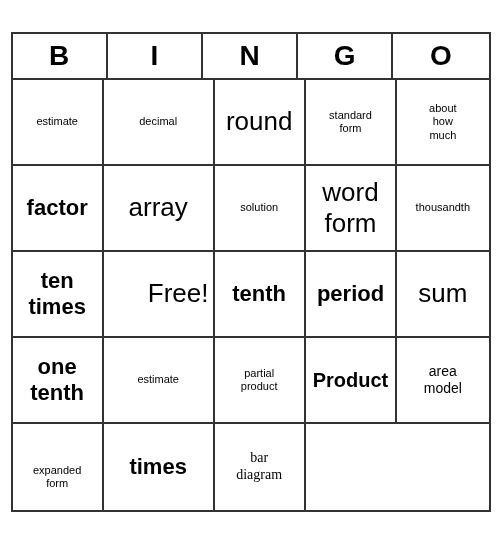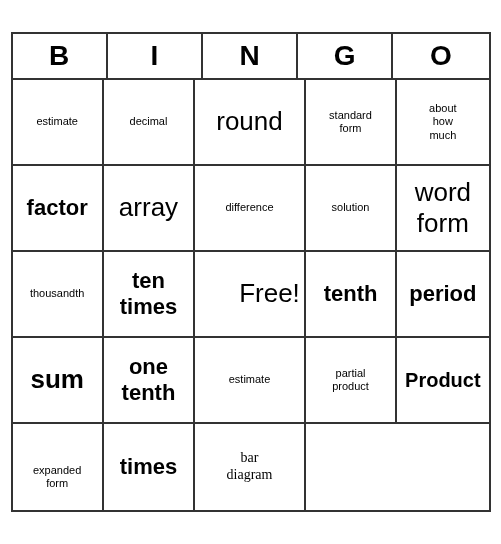--- a/index.html
+++ b/index.html
@@ -85,23 +85,20 @@
 how
 much</span>
       </div>
       <div class="cell">
         <span class="font-large" style="white-space: pre-line;">factor</span>
       </div>
       <div class="cell">
         <span class="font-xlarge" style="white-space: pre-line;">array</span>
       </div>
       <div class="cell">
-        <span class="font-small" style="white-space: pre-line;">difference</span>
-      </div>
-      <div class="cell">
         <span class="font-small" style="white-space: pre-line;">solution</span>
       </div>
       <div class="cell">
         <span class="font-xlarge" style="white-space: pre-line;">word
 form</span>
       </div>
       <div class="cell">
         <span class="font-small" style="white-space: pre-line;">thousandth</span>
       </div>
       <div class="cell">
@@ -111,37 +108,41 @@
       <div class="cell">
         <span class="font-xlarge" style="white-space: pre-line; margin-left: 40px;">Free!</span>
       </div>
       <div class="cell">
         <span class="font-large" style="white-space: pre-line;">tenth</span>
       </div>
       <div class="cell">
         <span class="font-large" style="white-space: pre-line;">period</span>
       </div>
       <div class="cell">
-        <span class="font-xlarge" style="white-space: pre-line; font-weight: bold;">sum</span>
+        <span class="font-xlarge" style="white-space: pre-line;">sum</span>
       </div>
       <div class="cell">
         <span class="font-large" style="white-space: pre-line;">one
 tenth</span>
       </div>
       <div class="cell">
         <span class="font-small" style="white-space: pre-line;">estimate</span>
       </div>
       <div class="cell">
         <span class="font-small" style="white-space: pre-line;">partial
 product</span>
       </div>
       <div class="cell">
         <span class="font-bold-large" style="white-space: pre-line;">Product</span>
       </div>
       <div class="cell">
+        <span class="font-medium" style="white-space: pre-line;">area
+model</span>
+      </div>
+      <div class="cell">
         <span class="font-small" style="white-space: pre-line; margin-top: 20px;">expanded
 form</span>
       </div>
       <div class="cell">
         <span class="font-large" style="white-space: pre-line;">times</span>
       </div>
       <div class="cell">
         <span class="font-medium" style="white-space: pre-line; font-family: Liberation Serif, serif;">bar
 diagram</span>
       </div>

